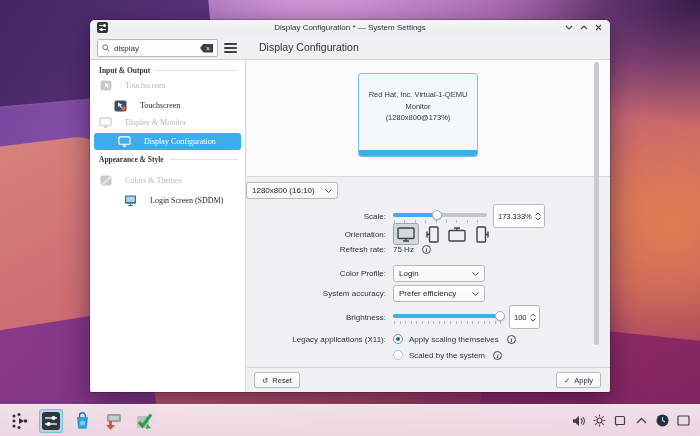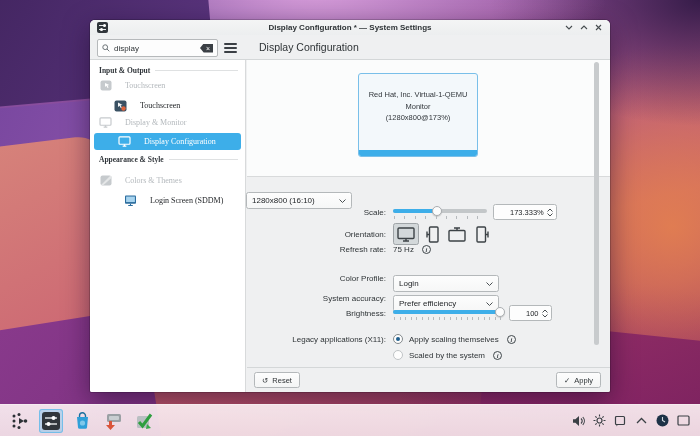--- a/index.html
+++ b/index.html
@@ -20,21 +20,21 @@
   .ws2 { left:-160px; top:108px; width:330px; height:140px; transform:rotate(-5deg); background:linear-gradient(110deg,#6b3d96,#8a55ae); opacity:.9; }
   .ws3 { left:-190px; top:152px; width:310px; height:290px; transform:rotate(-7deg); background:linear-gradient(160deg,#d98a7c,#cd6a74 70%,#c25a78); }
   .ws4 { left:-140px; top:330px; width:300px; height:220px; transform:rotate(-9deg); background:linear-gradient(140deg,#8d3d90,#7b2f7e); }
   .ws5 { right:-120px; bottom:-60px; width:340px; height:160px; transform:rotate(6deg); background:linear-gradient(120deg,#93296b,#6e1f58); opacity:.9; }
 
   
   .window { position:absolute; left:90px; top:20px; width:520px; height:372px;
     background:#eff0f1; border-radius:5px 5px 2px 2px;
     box-shadow:0 8px 26px rgba(25,8,40,.5), 0 0 0 1px rgba(0,0,0,.18); }
   .titlebar { position:absolute; left:0; top:0; right:0; height:15px; display:flex; align-items:center;
-    background:linear-gradient(#f4f5f5,#eceeef); border-radius:5px 5px 0 0;font-weight:bold; }
+    background:linear-gradient(#f4f5f5,#eceeef); border-radius:5px 5px 0 0; }
   .appicon { position:absolute; left:7px; top:2px; width:11px; height:11px; background:#31363b; border-radius:2px; }
   .appicon i { position:absolute; left:2px; right:2px; height:1px; background:#e8eaeb; }
   .appicon i:nth-child(1){ top:3px; } .appicon i:nth-child(2){ top:7px; }
   .appicon i:nth-child(1)::after, .appicon i:nth-child(2)::after { content:""; position:absolute; top:-1px; width:3px; height:3px; border-radius:50%; background:#fff; }
   .appicon i:nth-child(1)::after{ left:4px; } .appicon i:nth-child(2)::after{ left:1px; }
   .wtitle { flex:1; text-align:center; font-size:8px; color:#2e3336; }
   .winbtns { position:absolute; right:6px; top:2px; display:flex; gap:4px; }
   .winbtn { width:11px; height:11px; display:flex; align-items:center; justify-content:center; }
 
   .toolbar { position:absolute; left:0; top:15px; right:0; height:25px; background:#eff0f1; border-bottom:1px solid #d4d7d8; }
@@ -63,34 +63,34 @@
   .previewarea { position:absolute; left:157px; top:40px; right:0; height:117px; background:#fbfcfc; border-bottom:1px solid #d8dadb; }
   .monitorbox { position:absolute; left:111px; top:13px; width:120px; height:84px; background:#f3f8fb;
     border:1px solid #79bfe9; border-radius:3px; overflow:hidden; }
   .monitorbox .mtext { padding:15px 6px 0; text-align:center; font-size:7.5px; line-height:1.55; color:#31363b; }
   .monitorbar { position:absolute; left:0; right:0; bottom:0; height:6px; background:#3daee9; }
 
   .formarea { position:absolute; left:157px; top:157px; right:0; bottom:25px; background:#eff0f1; }
 
   .row { position:absolute; left:156px; display:flex; align-items:center; }
   .rlabel { width:140px; text-align:right; font-size:8px; color:#2e3336; margin-right:7px; flex:none; }
-  .combo { width:106px; height:17px; background:linear-gradient(#fdfdfd,#f6f7f7); border:1px solid #b4b8ba; border-radius:2.5px;
-    display:flex; align-items:center; justify-content:space-between; padding:0 5px; font-size:8px; color:#232629;margin-top:10px; }
+  .combo { width:92px; height:17px; background:linear-gradient(#fdfdfd,#f6f7f7); border:1px solid #b4b8ba; border-radius:2.5px;
+    display:flex; align-items:center; justify-content:space-between; padding:0 5px; font-size:8px; color:#232629; }
   .rvalue { font-size:8px; color:#2e3336; }
 
   .slider { position:relative; width:94px; height:12px; }
   .slider.wide { width:110px; }
   .strack { position:absolute; left:0; right:0; top:3px; height:4px; background:#c3c7c9; border-radius:2px; }
   .sfill { position:absolute; left:0; top:3px; height:4px; background:#3daee9; border-radius:2px; }
   .shandle { position:absolute; top:0; width:10px; height:10px; background:#fcfcfc; border:1px solid #a9adb0; border-radius:50%; transform:translateX(-50%); box-shadow:0 1px 1px rgba(0,0,0,.15); }
   .sticks { position:absolute; left:1px; right:0; top:10px; height:3px; background:repeating-linear-gradient(90deg,#b6babd 0,#b6babd 1px,transparent 1px,transparent 10.4px); }
   .slider.wide .sticks { background:repeating-linear-gradient(90deg,#b6babd 0,#b6babd 1px,transparent 1px,transparent 5.6px); }
 
-  .spinbox { height:16px; background:#fdfdfd; border:1px solid #b4b8ba; border-radius:2.5px; display:flex; align-items:center;
-    font-size:7.5px; color:#232629; padding:0 3px 0 16px; margin-left:6px; }
+  .spinbox { height:24px; background:#fdfdfd; border:1px solid #b4b8ba; border-radius:2.5px; display:flex; align-items:center;
+    font-size:7.5px; color:#232629; padding:0 3px 0 4px; margin-left:6px; }
   .spinarrows { display:flex; flex-direction:column; gap:1px; margin-left:3px; }
 
   .obtn { height:22px; border:1px solid transparent; border-radius:2.5px; display:flex; align-items:center; justify-content:center; margin-right:5px; }
   .obtn.sel { background:#d3d8da; border-color:#9fa4a7; }
 
   .infoicon { width:9px; height:9px; border:1px solid #41484c; border-radius:50%; color:#41484c; font-size:6.5px; line-height:8px;
     text-align:center; font-family:"Liberation Serif",serif; font-style:italic; font-weight:bold; margin-left:8px; flex:none; }
   .radio { width:10px; height:10px; border-radius:50%; border:1px solid #848a8d; background:#fdfdfd; margin-right:6px; flex:none; position:relative; }
   .radio.on::after { content:""; position:absolute; left:2px; top:2px; width:4px; height:4px; border-radius:50%; background:#1f5f8e; }
   .radio.off { border-color:#c0c4c6; }

